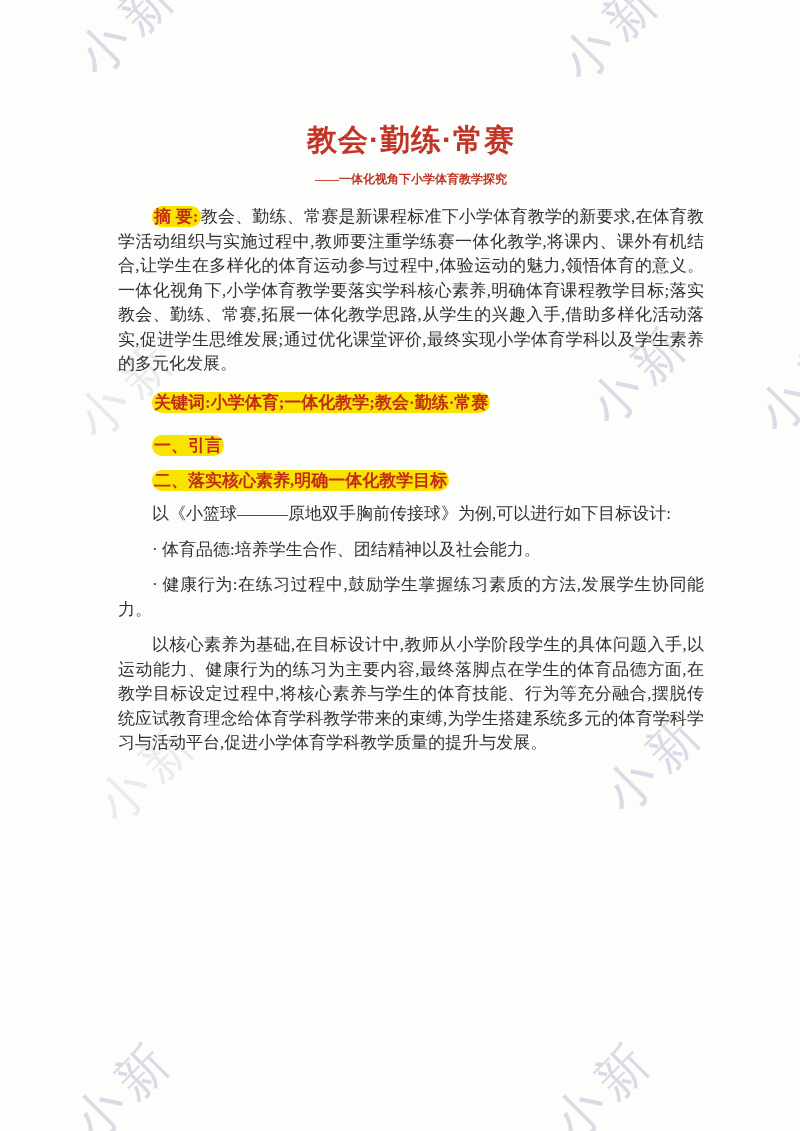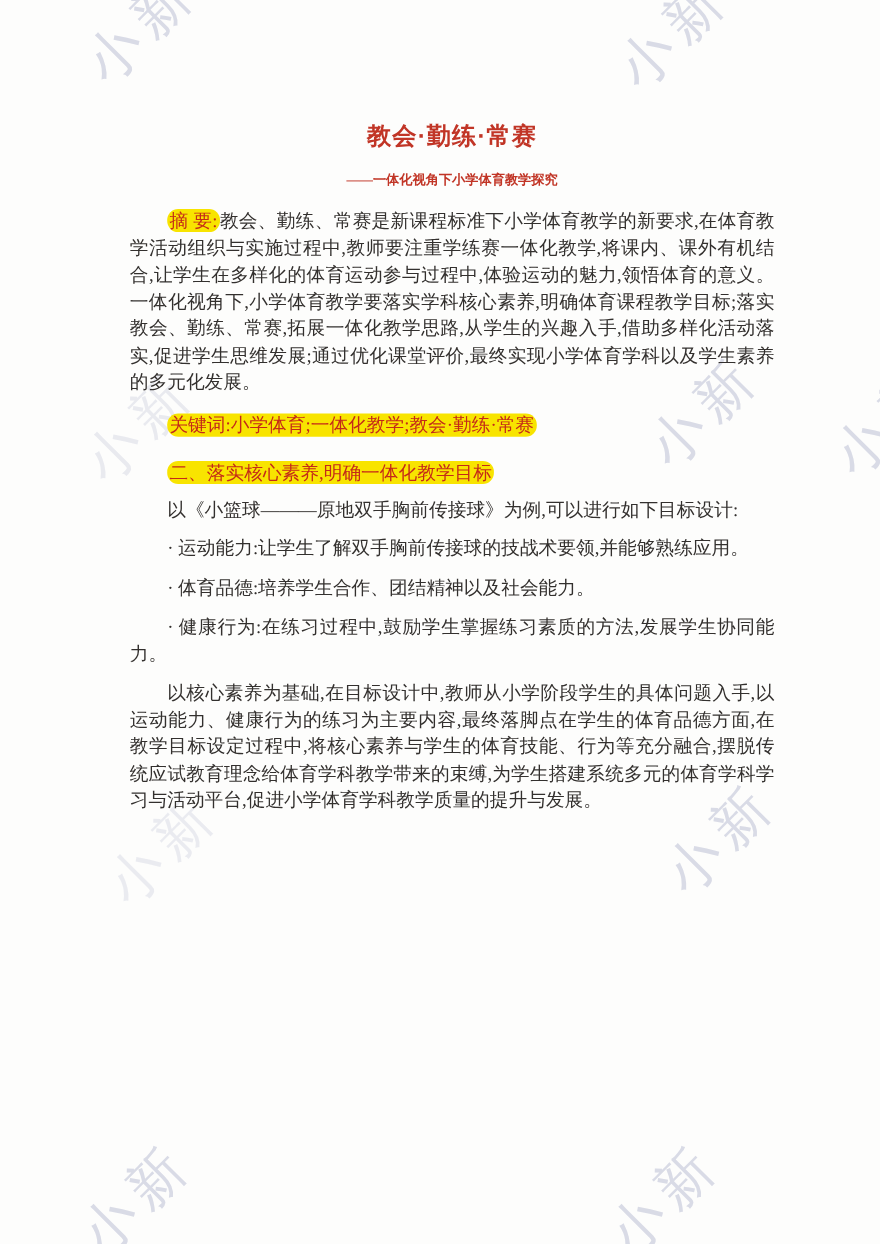--- a/index.html
+++ b/index.html
@@ -27,23 +27,23 @@
   .content {
     position: absolute;
     left: 118px;
     top: 104px;
     width: 586px;
     z-index: 2;
     font-family: "Liberation Serif", "DejaVu Serif", serif;
     color: var(--ink, #33302e);
   }
   .title {
-    margin: 0 0 8px 0;
+    margin: 16px 0 8px 0;
     text-align: center;
-    font-size: 22px;
+    font-size: 30px;
     line-height: 40px;
     font-weight: bold;
     letter-spacing: 1px;
     color: var(--red, #c13526);
     font-family: "Liberation Sans", "DejaVu Sans", sans-serif;
   }
   .subtitle {
     margin: 0 0 15px 0;
     text-align: center;
     font-size: 12px;
@@ -57,21 +57,21 @@
     line-height: 24.5px;
     text-align: justify;
   }
   .indent { text-indent: 2em; }
   .kw { margin: 14px 0 19px 0; }
   .hd { margin: 10px 0 9px 0; }
   .bullet { margin: 11px 0; }
   .hl {
     background: var(--yellow, #f8e400);
     color: var(--hlred, #c42a18);
-    font-weight: normal;
+    font-weight: bold;
     padding: 1px 2px;
     border-radius: 10px;
   }
 </style>
 </head>
 <body>
 
 <div class="page">
 
   <div class="watermark-layer">
@@ -89,29 +89,29 @@
   <div class="content">
 
     <h1 class="title">教会·勤练·常赛</h1>
 
     <div class="subtitle">——一体化视角下小学体育教学探究</div>
 
     <p class="para indent"><span class="hl">摘 要:</span><span>教会、勤练、常赛是新课程标准下小学体育教学的新要求,在体育教学活动组织与实施过程中,教师要注重学练赛一体化教学,将课内、课外有机结合,让学生在多样化的体育运动参与过程中,体验运动的魅力,领悟体育的意义。一体化视角下,小学体育教学要落实学科核心素养,明确体育课程教学目标;落实教会、勤练、常赛,拓展一体化教学思路,从学生的兴趣入手,借助多样化活动落实,促进学生思维发展;通过优化课堂评价,最终实现小学体育学科以及学生素养的多元化发展。</span></p>
 
     <p class="para indent kw"><span class="hl">关键词:小学体育;一体化教学;教会·勤练·常赛</span></p>
 
+    <p class="para indent hd"><span class="hl">一、引言</span></p>
 
 
     <p class="para indent hd"><span class="hl">二、落实核心素养,明确一体化教学目标</span></p>
 
 
 
     <p class="para indent">以《小篮球———原地双手胸前传接球》为例,可以进行如下目标设计:</p>
 
-    <p class="para indent bullet">· 运动能力:让学生了解双手胸前传接球的技战术要领,并能够熟练应用。</p>
 
     <p class="para indent bullet">· 体育品德:培养学生合作、团结精神以及社会能力。</p>
 
     <p class="para indent bullet">· 健康行为:在练习过程中,鼓励学生掌握练习素质的方法,发展学生协同能力。</p>
 
     <p class="para indent">以核心素养为基础,在目标设计中,教师从小学阶段学生的具体问题入手,以运动能力、健康行为的练习为主要内容,最终落脚点在学生的体育品德方面,在教学目标设定过程中,将核心素养与学生的体育技能、行为等充分融合,摆脱传统应试教育理念给体育学科教学带来的束缚,为学生搭建系统多元的体育学科学习与活动平台,促进小学体育学科教学质量的提升与发展。</p>
 
   </div>
 </div>
 

